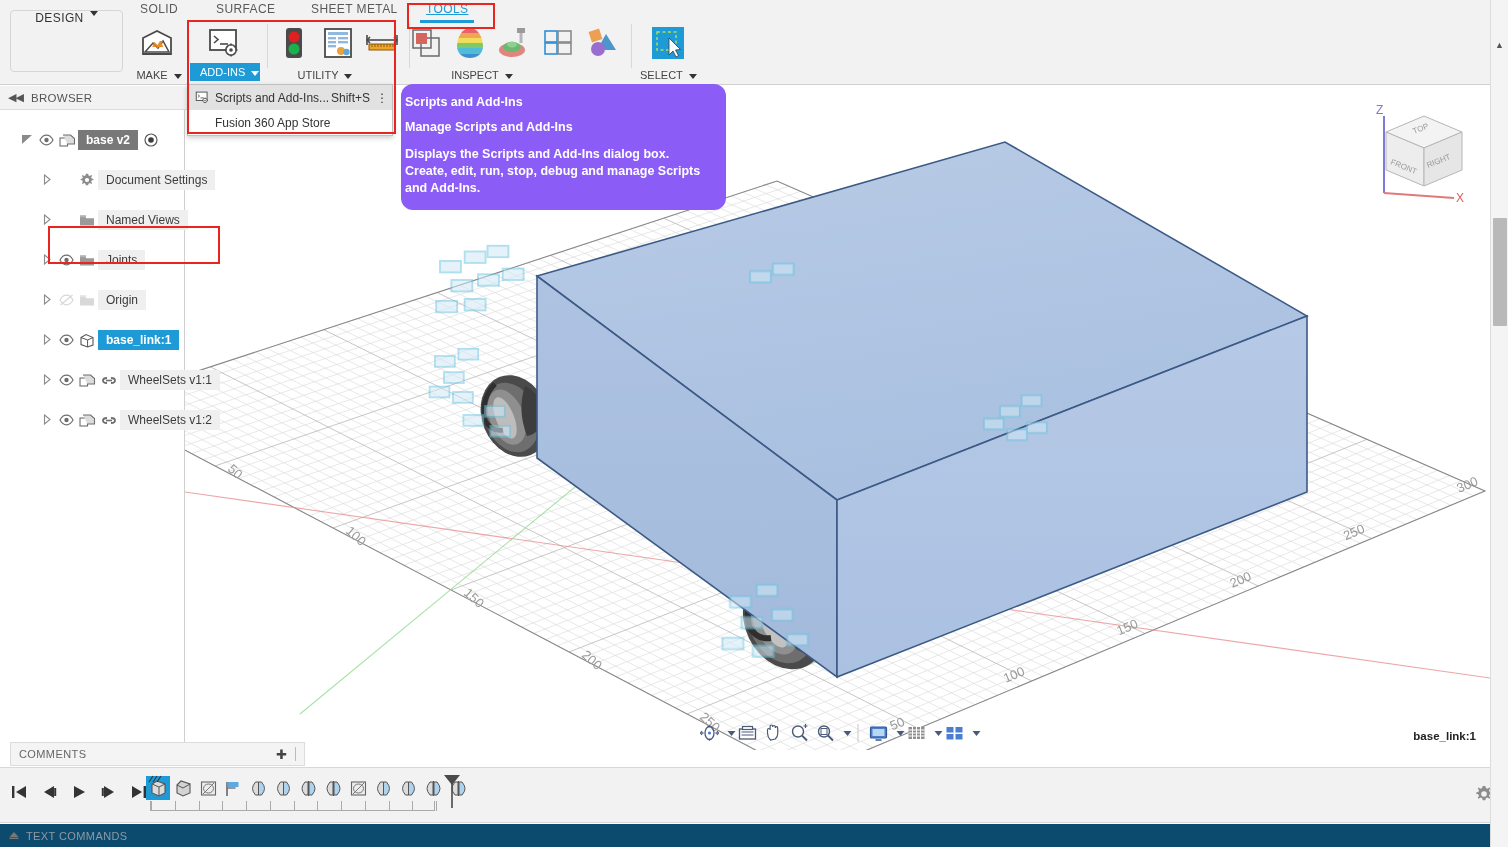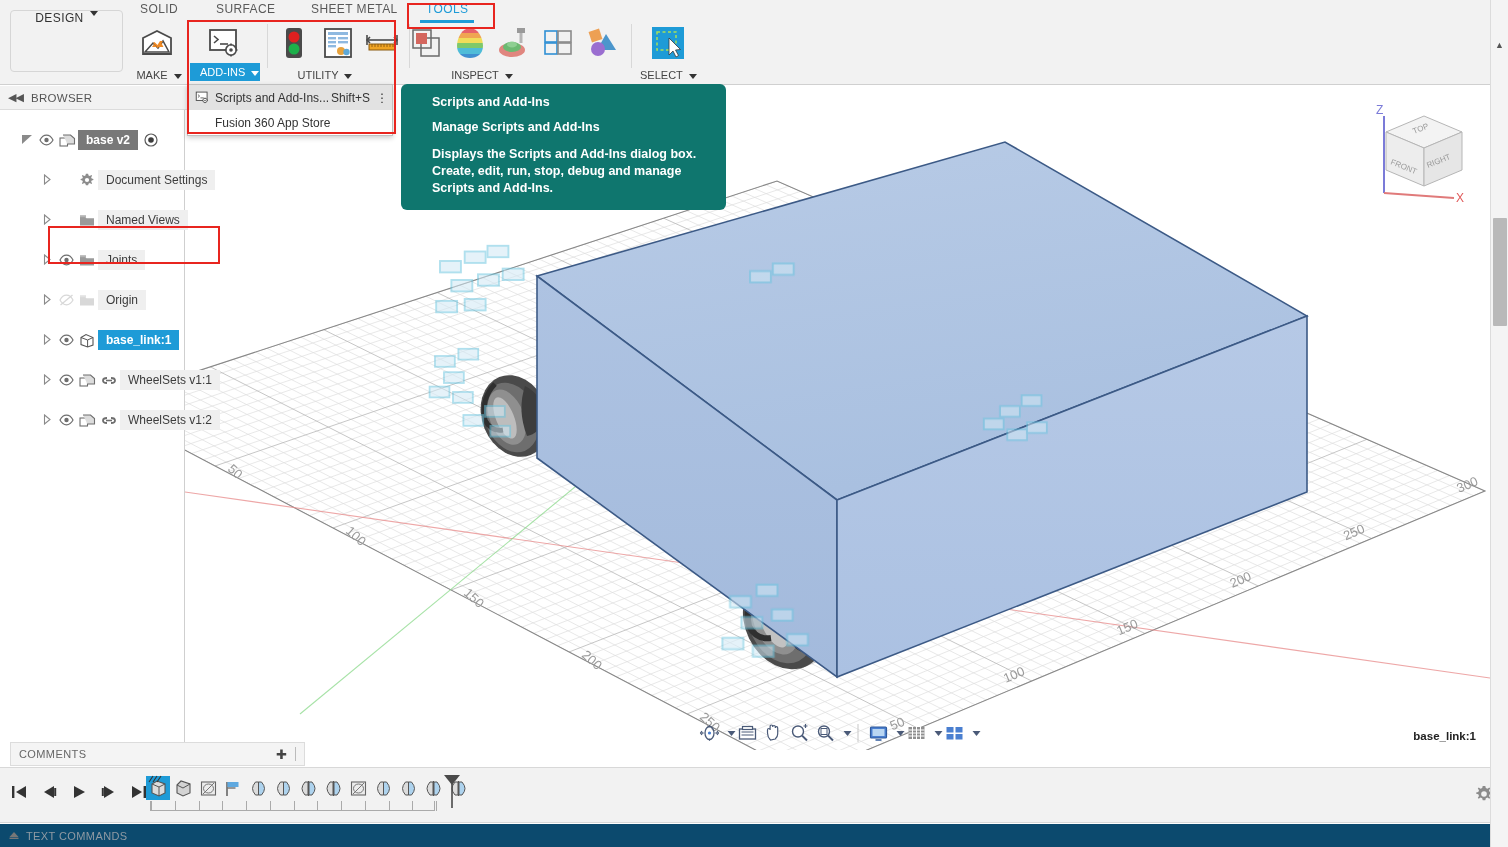--- a/index.html
+++ b/index.html
@@ -14,21 +14,21 @@
   
   .ribbon {
     position: absolute; left: 0; top: 0; width: 1508px; height: 85px;
     background: #f2f2f2; border-bottom: 1px solid #d0d0d0;
   }
   .tabbar { position: absolute; left: 0; top: 0; width: 100%; height: 20px; }
   .tab {
     position: absolute; top: 2px; font-size: 12px; color: #5a5a5a;
     letter-spacing: .4px; white-space: nowrap; cursor: default;
   }
-  .tab.active { color: #1e9bd7; font-weight: normal; }
+  .tab.active { color: #1e9bd7; font-weight: normal; text-decoration: underline; }
   .tab .tabline {
     position: absolute; left: -6px; right: -6px; bottom: -7px;
     height: 3px; background: #1e9bd7;
   }
 
   .design-btn {
     position: absolute; left: 10px; top: 10px; width: 113px; height: 62px;
     background: #f2f2f2; border: 1px solid #d6d6d6; border-radius: 4px;
     display: flex; align-items: flex-start; justify-content: center;
     font-size: 12px; color: #333; letter-spacing: .4px; cursor: pointer;
@@ -65,22 +65,22 @@
   .dd-item.hover { background: #e2e2e2; }
   .dd-item .dd-ic { width: 20px; display:flex; align-items:center; justify-content:center; }
   .dd-item .dd-txt { flex: 1; padding-left: 3px; }
   .dd-item .dd-key { color: #333; font-size: 12px; padding-right: 6px; }
   .dd-item .dd-dots { width: 12px; text-align: center; font-size: 12px; color: #333; line-height: 8px;}
   .dd-item.sub { padding-left: 24px; }
 
   
   .tooltip {
     position: absolute; left: 401px; top: 84px; width: 325px;
-    background: #0f766e; color: #fff; border-radius: 6px;
-    padding: 10px 14px 14px 31px; z-index: 36;
+    background: #8b5cf6; color: #fff; border-radius: 12px;
+    padding: 10px 14px 14px 4px; z-index: 36;
     font-size: 12.5px; line-height: 1.35; font-weight: bold;
   }
   .tooltip .tt-title { margin-bottom: 8px; }
   .tooltip .tt-sub { margin-bottom: 10px; }
   .tooltip .tt-body { font-weight: bold; }
 
   
   .browser {
     position: absolute; left: 0; top: 86px; width: 185px; bottom: 97px;
     background: #fff; border-right: 1px solid #cfcfcf;

